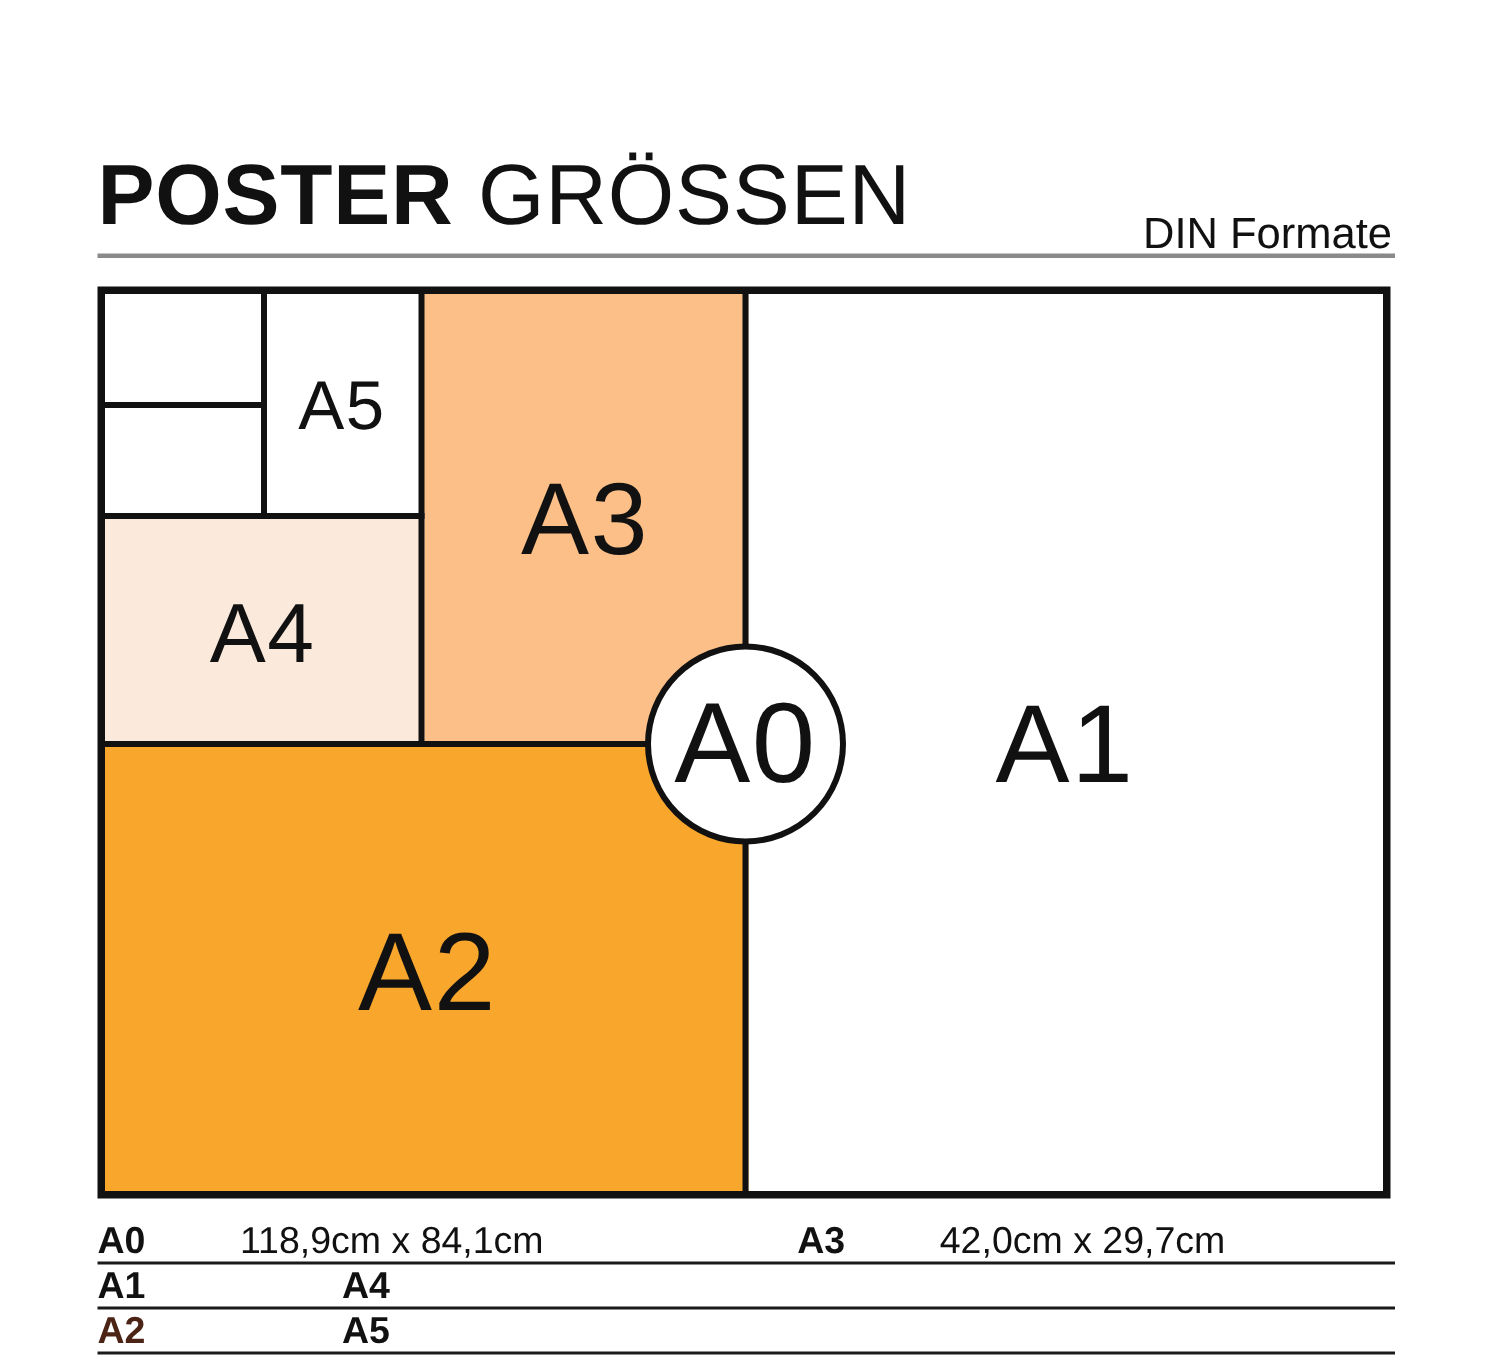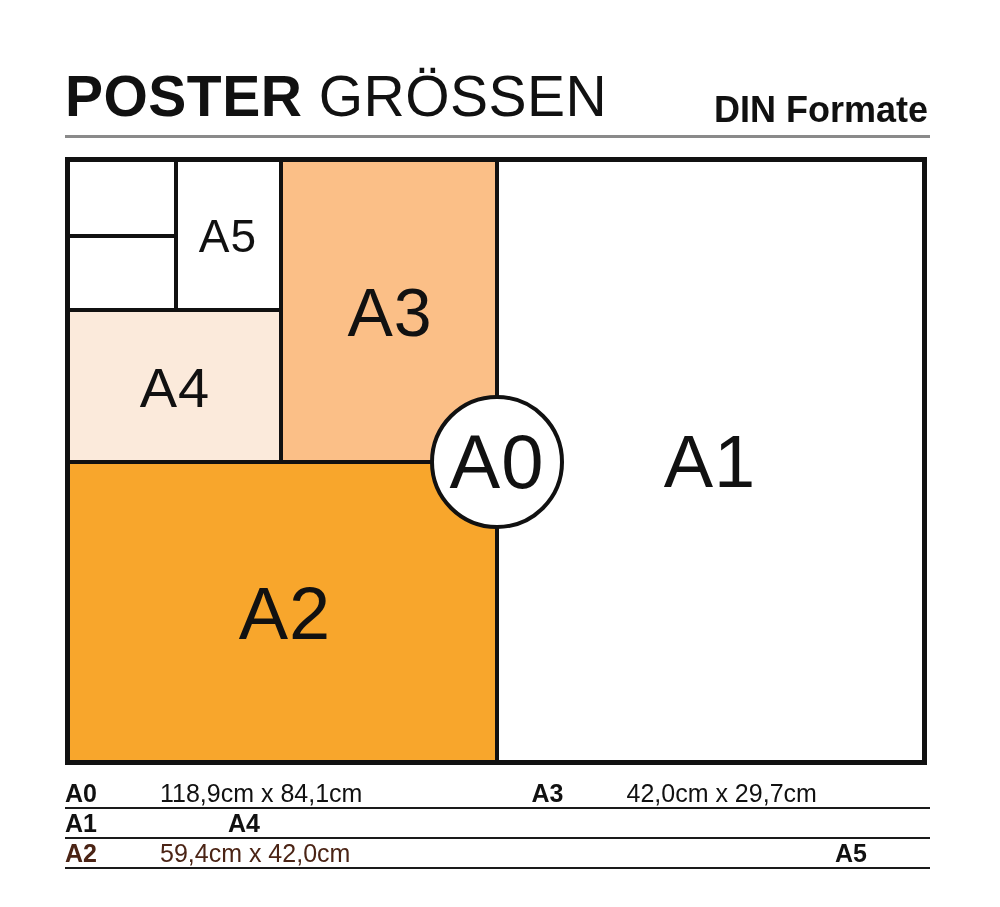--- a/index.html
+++ b/index.html
@@ -2,27 +2,27 @@
 <html style="--ink: #111111; --a2_fill: #F8A62C; --a3_fill: #FBBF87; --a4_fill: #FBEADB; --divider_gray: #8A8A8A; --table_rule: #1A1A1A; --a2_row_text: #4B2415;"><head>
 <meta charset="utf-8">
 <style>
   :root{
     --ink:#111111; --a2_fill:#F8A62C; --a3_fill:#FBBF87; --a4_fill:#FBEADB;
     --white:#FFFFFF; --divider_gray:#8A8A8A; --table_rule:#1A1A1A; --a2_row_text:#4B2415;
   }
   *{margin:0;padding:0;box-sizing:border-box;}
   html,body{width:1000px;height:907px;background:var(--white);
     font-family:"Liberation Sans",sans-serif;color:var(--ink);overflow:hidden;}
-  .stage{position:relative;width:1000px;height:723px;background:var(--white);}
+  .stage{position:relative;width:1000px;height:723px;background:var(--white);margin-top:34px;}
 
   
   .title{position:absolute;left:65px;top:68px;font-size:57px;line-height:1;letter-spacing:.5px;white-space:nowrap;}
   .title .bold{font-weight:700;}
   .title .reg{font-weight:400;}
-  .subtitle{position:absolute;right:72px;top:92px;font-size:36px;font-weight:700;line-height:1;}
+  .subtitle{position:absolute;right:72px;top:108px;font-size:29px;font-weight:400;line-height:1;}
   .title-rule{position:absolute;left:65px;top:135px;width:865px;height:3px;background:var(--divider_gray);}
 
   
   .diagram{position:absolute;left:65px;top:157px;width:862px;height:608px;
     border:5px solid var(--ink);background:var(--white);}
   .fill{position:absolute;z-index:0;}
   .fill-a2{left:0;top:300px;width:429px;height:298px;background:var(--a2_fill);}
   .fill-a3{left:211px;top:0;width:218px;height:302px;background:var(--a3_fill);}
   .fill-a4{left:0;top:148px;width:213px;height:154px;background:var(--a4_fill);}
   .line{position:absolute;background:var(--ink);z-index:2;}
@@ -97,19 +97,18 @@
       <span class="c-label">A3</span>
       <span class="c-val">42,0cm x 29,7cm</span>
     </div>
     <div class="trow">
       <span class="c-label left-pair">A1</span>
       <span class="c-gap"></span>
       <span class="c-label">A4</span>
     </div>
     <div class="trow hl">
       <span class="c-label left-pair">A2</span>
-      <span class="c-val left-pair">59,4cm x 42,0cm</span>
       <span class="c-gap"></span>
       <span class="c-label">A5</span>
     </div>
   </div>
 
 </div>
 
 </body></html>

